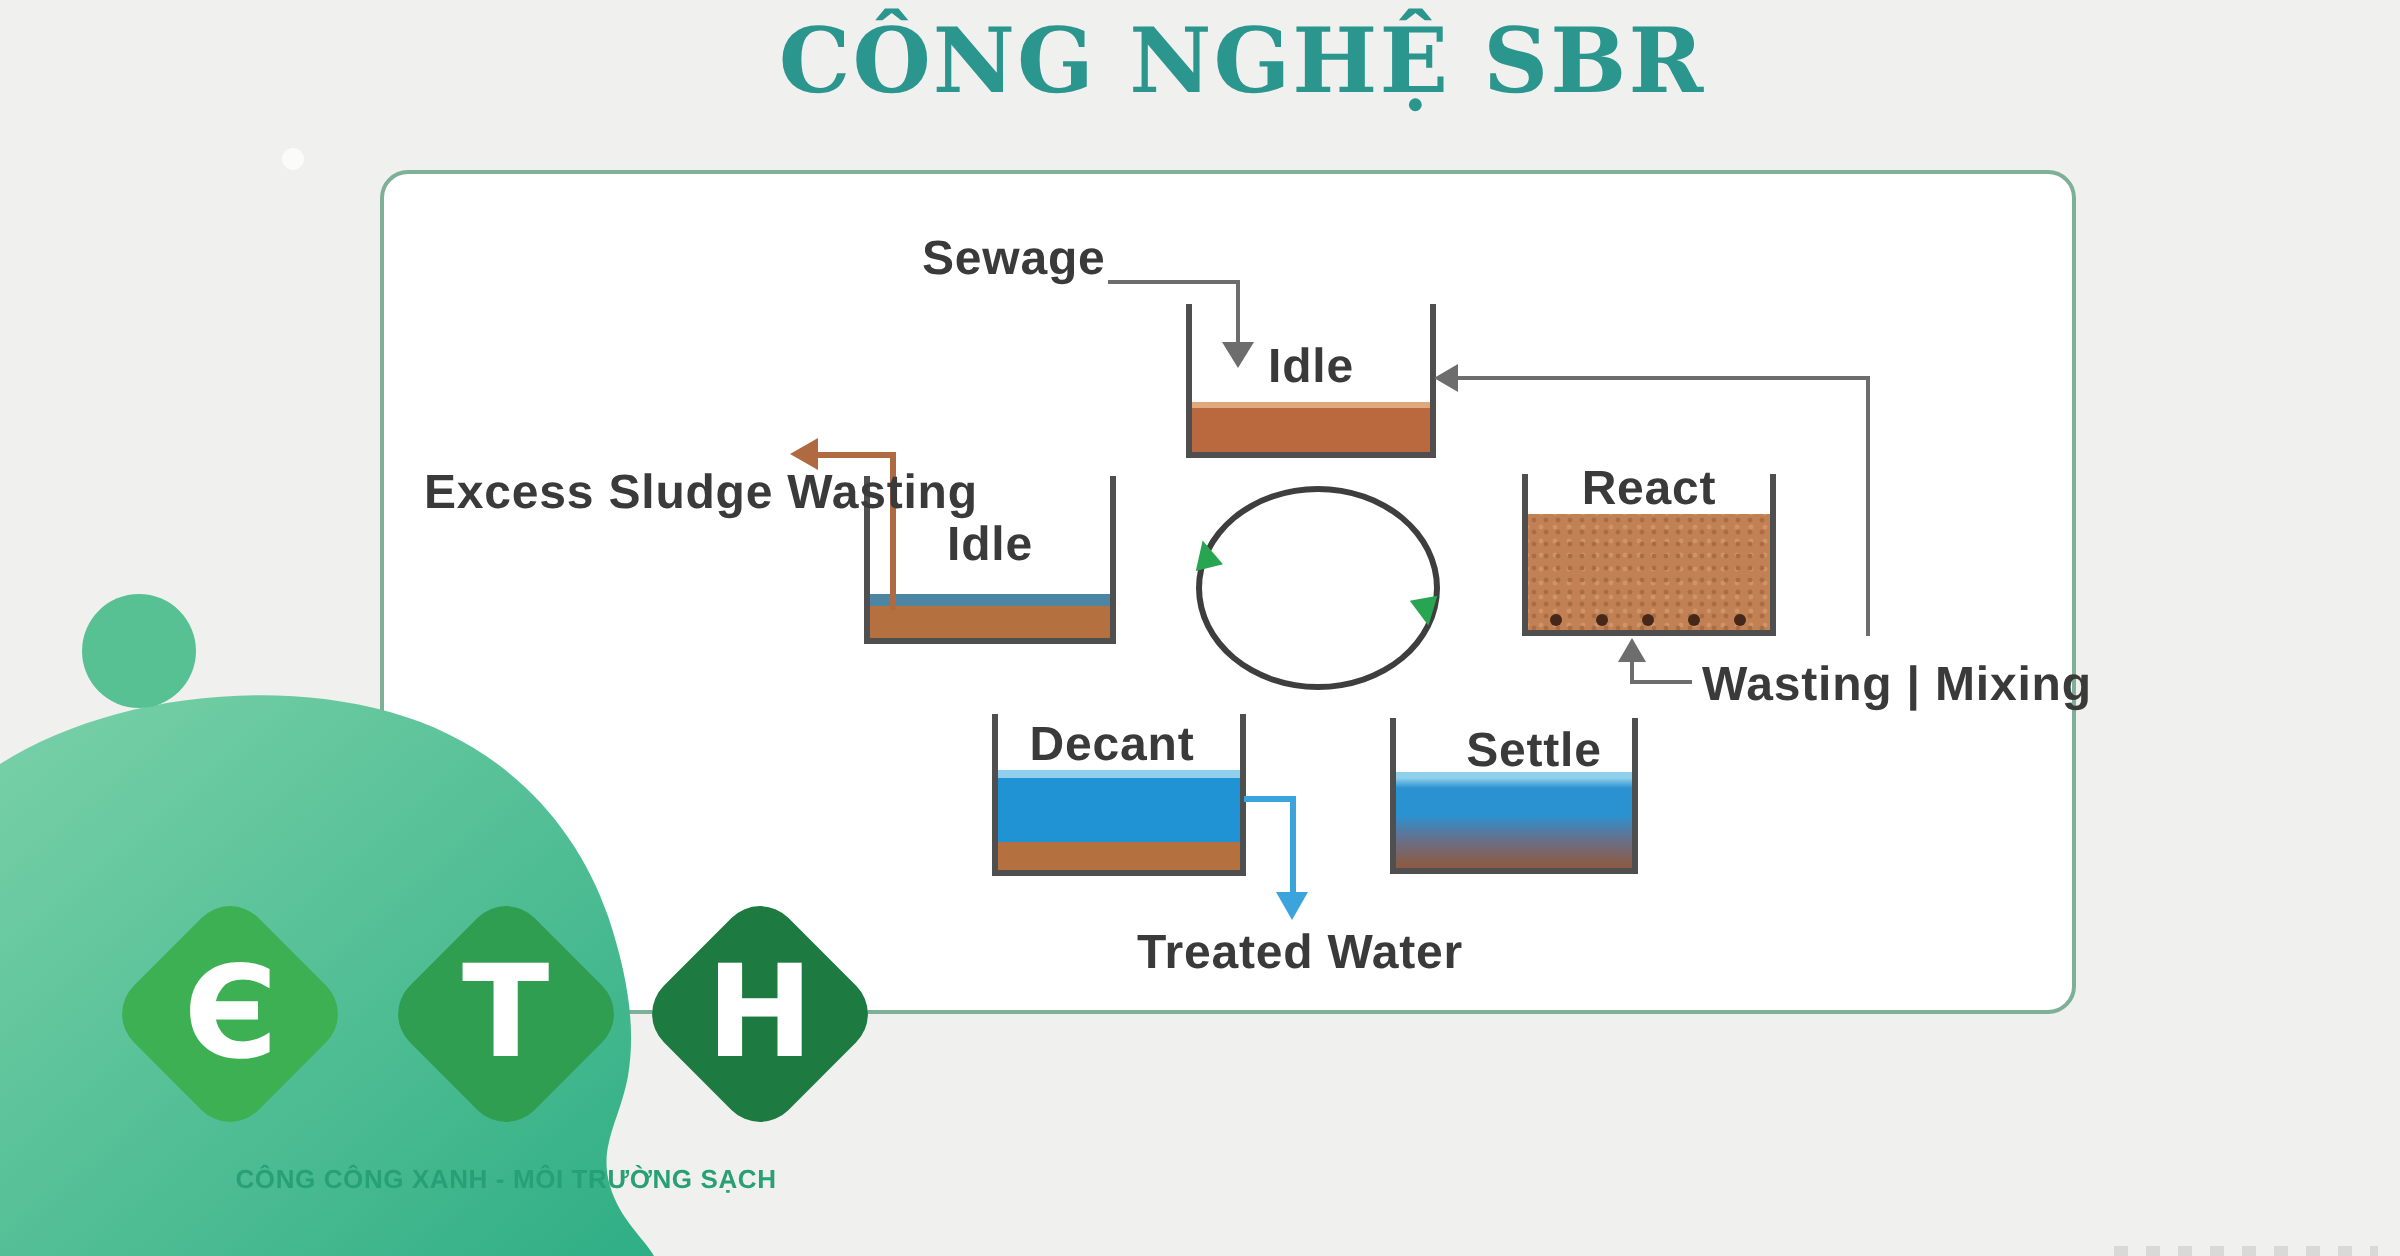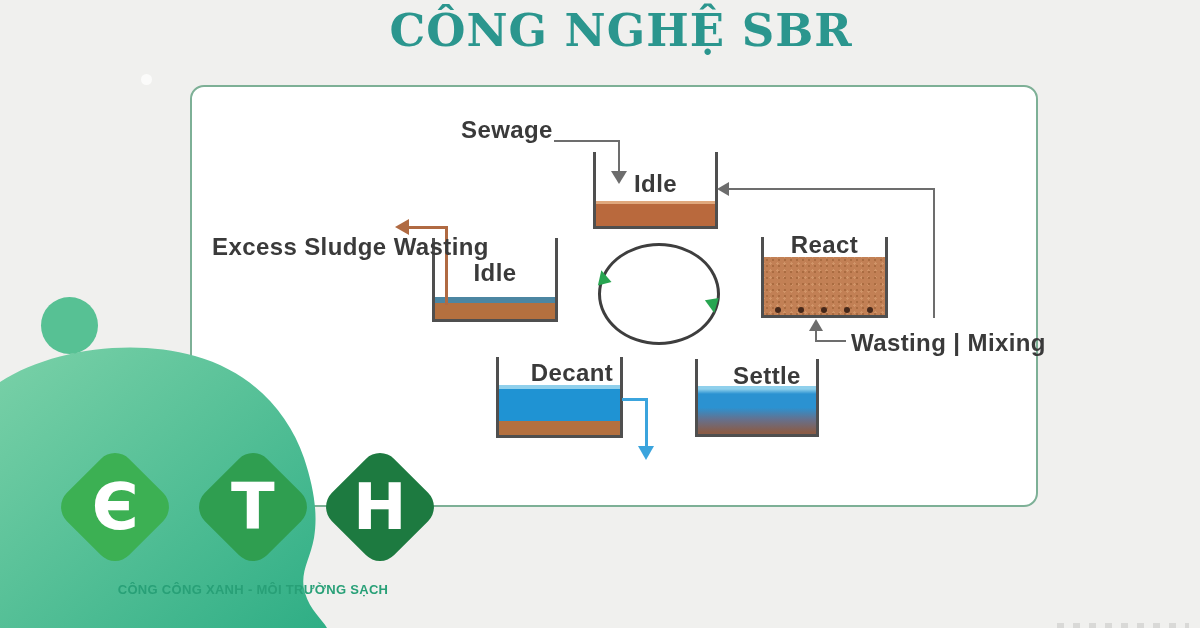--- a/index.html
+++ b/index.html
@@ -28,21 +28,21 @@
   
   .dlabel {
     position:absolute; z-index:5; color:#3a3a3a;
     font-size:24px; font-weight:600; letter-spacing:.4px; white-space:nowrap;
   }
   #lbl-sewage  { left:461px; top:116px; }
   #lbl-fill    { left:593px; top:170px; width:125px; text-align:center; }
   #lbl-react   { left:761px; top:231px; width:127px; text-align:center; }
   #lbl-aeration{ left:851px; top:329px; }
   #lbl-settle  { left:695px; top:362px; width:144px; text-align:center; }
-  #lbl-decant  { left:512px; top:359px; width:120px; text-align:center; }
+  #lbl-decant  { left:496px; top:359px; width:120px; text-align:center; }
   #lbl-treated { left:560px; top:463px; width:180px; text-align:center; }
   #lbl-idle    { left:432px; top:259px; width:126px; text-align:center; }
   #lbl-excess  { left:212px; top:188px;margin-top:45px; }
   
   .tank {
     position:absolute; box-sizing:border-box; z-index:3;
     border-left:3px solid #4f4f4f; border-right:3px solid #4f4f4f;
     border-bottom:3px solid #4f4f4f;
   }
   .liquid { position:absolute; left:0; right:0; bottom:0; }
@@ -142,20 +142,21 @@
 
   <div id="panel"></div>
   <div id="bg-dot"></div>
 
   <div class="dlabel" id="lbl-sewage">Sewage</div>
   <div class="dlabel" id="lbl-fill">Idle</div>
   <div class="dlabel" id="lbl-react">React</div>
   <div class="dlabel" id="lbl-aeration">Wasting | Mixing</div>
   <div class="dlabel" id="lbl-settle">Settle</div>
   <div class="dlabel" id="lbl-decant">Decant</div>
+  <div class="dlabel" id="lbl-treated">Treated Water</div>
   <div class="dlabel" id="lbl-idle">Idle</div>
   <div class="dlabel" id="lbl-excess">Excess Sludge Wasting</div>
 
   <div class="tank" id="tank-fill">
     <div class="liquid"></div>
   </div>
 
   <div class="tank" id="tank-react">
     <div class="liquid">
       <span class="diffuser" style="left:9%"></span>

